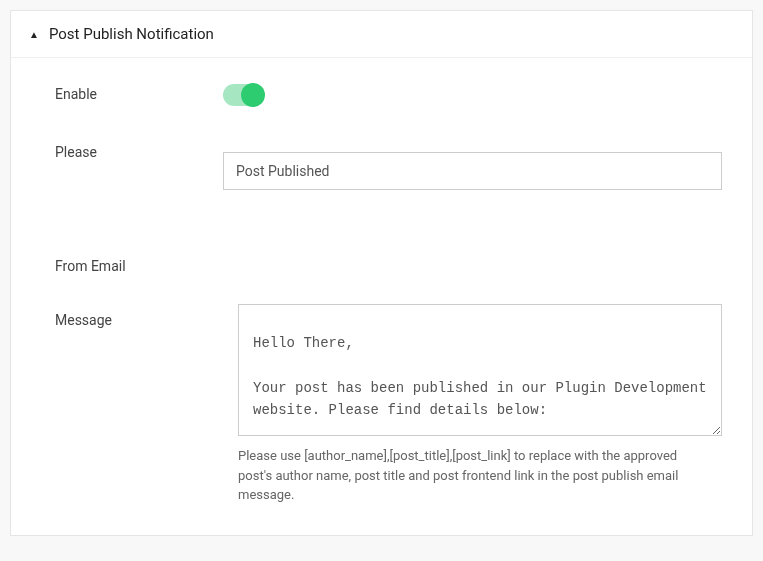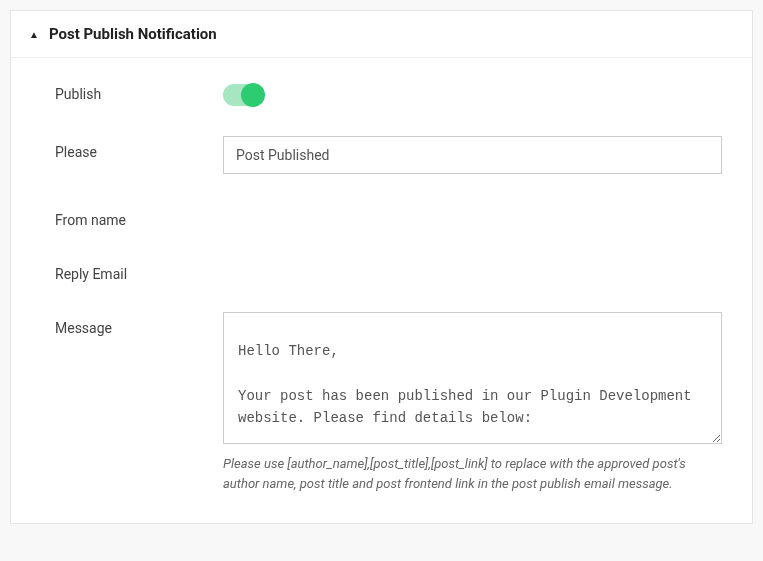--- a/index.html
+++ b/index.html
@@ -24,33 +24,34 @@
       display: flex;
       align-items: center;
       gap: 10px;
     }
     .panel-header .caret {
       font-size: 10px;
       color: #222;
     }
     .panel-title {
       font-size: 15px;
-      font-weight: 700;
+      font-weight: 400;
       color: #222;
     }
     .panel-body {
       padding: 20px 18px 24px 44px;
     }
     .field-row {
       display: flex;
       align-items: flex-start;
       margin-bottom: 30px;
     }
     .field-row:last-of-type {
       margin-bottom: 6px;
+      gap: 15px;
     }
     .field-label {
       flex: 0 0 168px;
       font-size: 14px;
       color: #444;
       padding-top: 8px;
     }
     .field-control {
       flex: 1;
       padding-right: 12px;
@@ -74,74 +75,73 @@
       border-radius: 50%;
     }
     .text-input {
       width: 100%;
       padding: 10px 12px;
       border: 1px solid #ccc;
       font-size: 14px;
       color: #555;
       font-family: inherit;
       background: #fff;
+      margin-top: 16px;
     }
     .textarea {
       width: 100%;
       height: 132px;
       padding: 27px 14px;
       border: 1px solid #ccc;
       font-size: 14px;
       color: #555;
       font-family: Liberation Mono, monospace;
       line-height: 1.6;
       resize: vertical;
       overflow-y: scroll;
     }
     .help-text {
       font-size: 13px;
-      font-style: italic;
       color: #666;
       margin-top: 6px;
       line-height: 1.5;
       padding-right: 12px;
     }
   </style>
 </head>
 <body>
 
 <div class="panel">
   <div class="panel-header">
     <span class="caret">▲</span>
     <span class="panel-title">Post Publish Notification</span>
   </div>
   <div class="panel-body">
 
     <div class="field-row">
-      <div class="field-label">Publish</div>
+      <div class="field-label">Enable</div>
       <div class="field-control">
         <div class="toggle">
           <div class="toggle-knob"></div>
         </div>
       </div>
     </div>
 
     <div class="field-row">
       <div class="field-label">Please</div>
       <div class="field-control">
         <input type="text" class="text-input" value="Post Published" style="">
       </div>
     </div>
 
     <div class="field-row">
-      <div class="field-label">From name</div>
     </div>
 
     <div class="field-row">
-      <div class="field-label">Reply Email</div>
+      <div class="field-label">From Email</div>
     </div>
 
     <div class="field-row">
       <div class="field-label">Message</div>
       <div class="field-control">
         <textarea class="textarea" style="">Hello There,
 
 Your post has been published in our Plugin Development website. Please find details below:
 
 Post Title: [post_title]</textarea>

